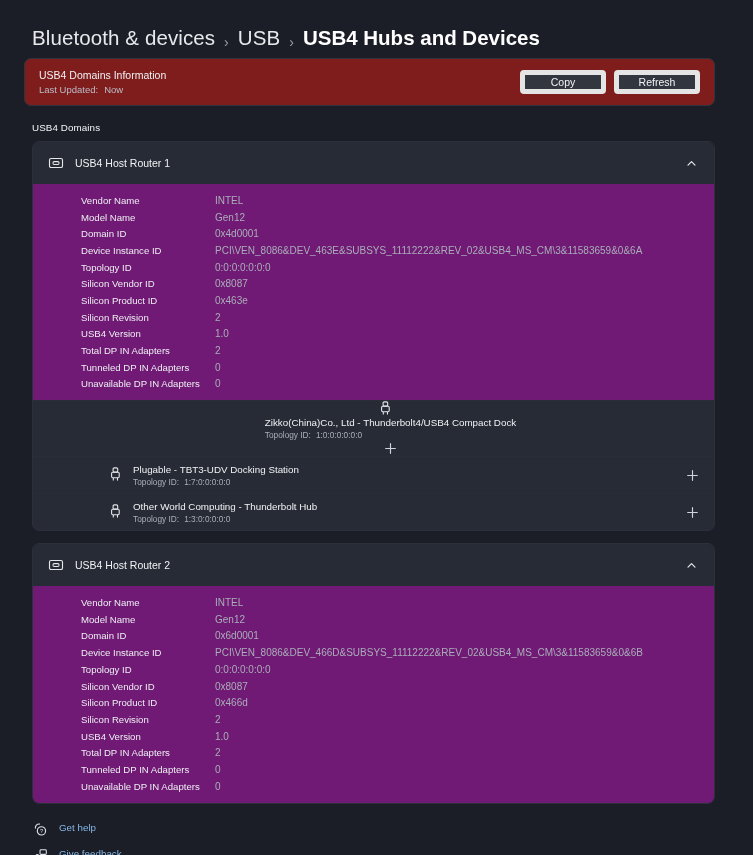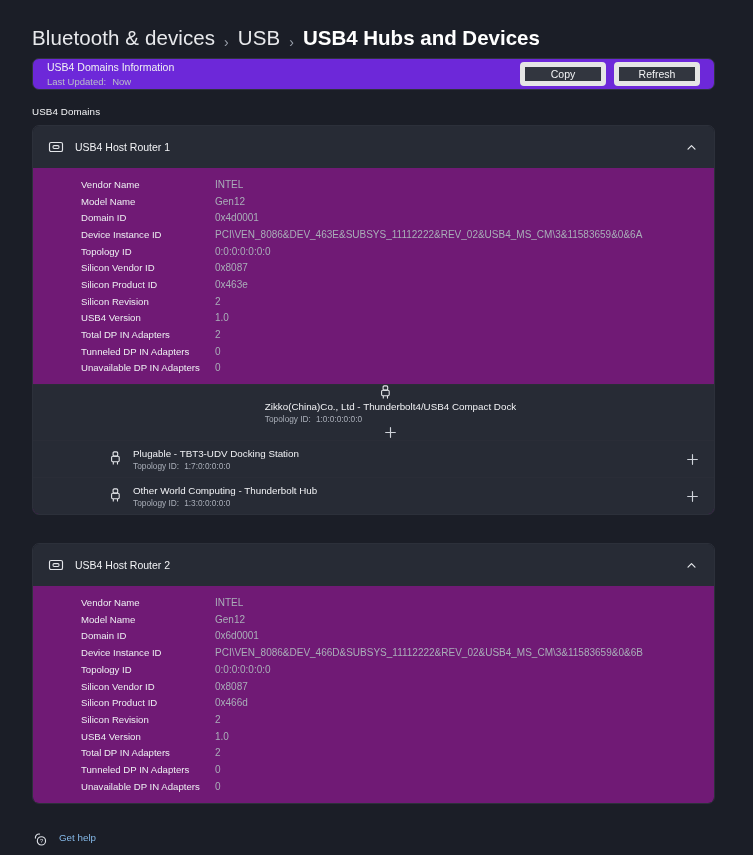--- a/index.html
+++ b/index.html
@@ -45,26 +45,25 @@
   .crumb-current {
     font-size: 20.5px;
     font-weight: bold;
     color: #ffffff;
     white-space: nowrap;
   }
 
   
   .info-card {
     margin-top: 8px;
-    margin-left: 8px;
     margin-right: 14px;
-    background: #6d28d9;
+    background: #7f1d1d;
     border: 1px solid #30343e;
     border-radius: 7px;
-    height: 32px;
+    height: 48px;
     display: flex;
     align-items: center;
     justify-content: space-between;
     padding: 0 14px 0 14px;
   }
   .info-text { display: flex; flex-direction: column; gap: 3px; }
   .info-title { font-size: 10.5px; color: #f0f1f4; }
   .info-sub {
     font-size: 9.5px; color: #b9bec8;
     display: flex; gap: 6px;
@@ -91,21 +90,21 @@
     font-size: 9.8px;
     font-weight: normal;
     color: #f3f4f6;
     letter-spacing: .1px;
   }
 
   
   .router-card {
     margin-left: 8px;
     margin-right: 14px;
-    margin-bottom: 28px;
+    margin-bottom: 12px;
     border-radius: 7px;
     overflow: hidden;
     border: 1px solid #2c303a;
   }
   .router-head {
     background: #272b35;
     height: 42px;
     display: flex;
     align-items: center;
     padding: 0 16px 0 14px;

